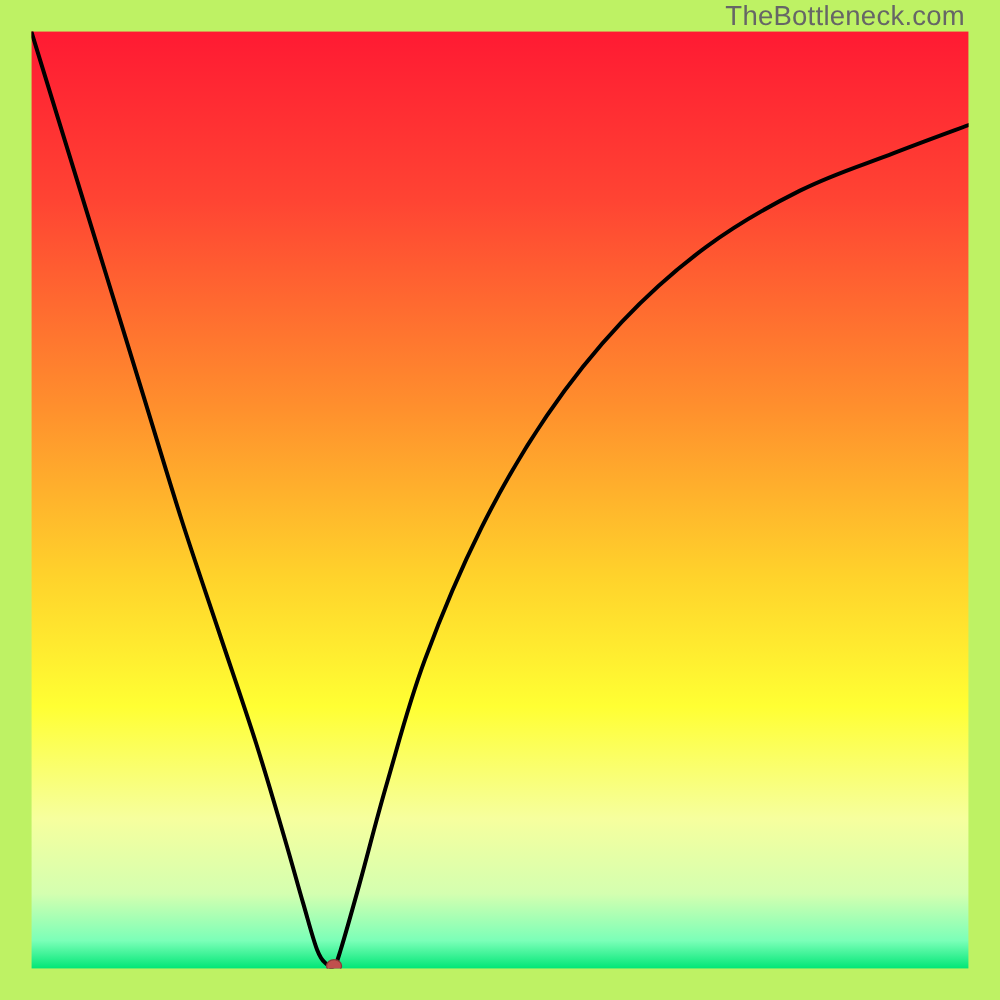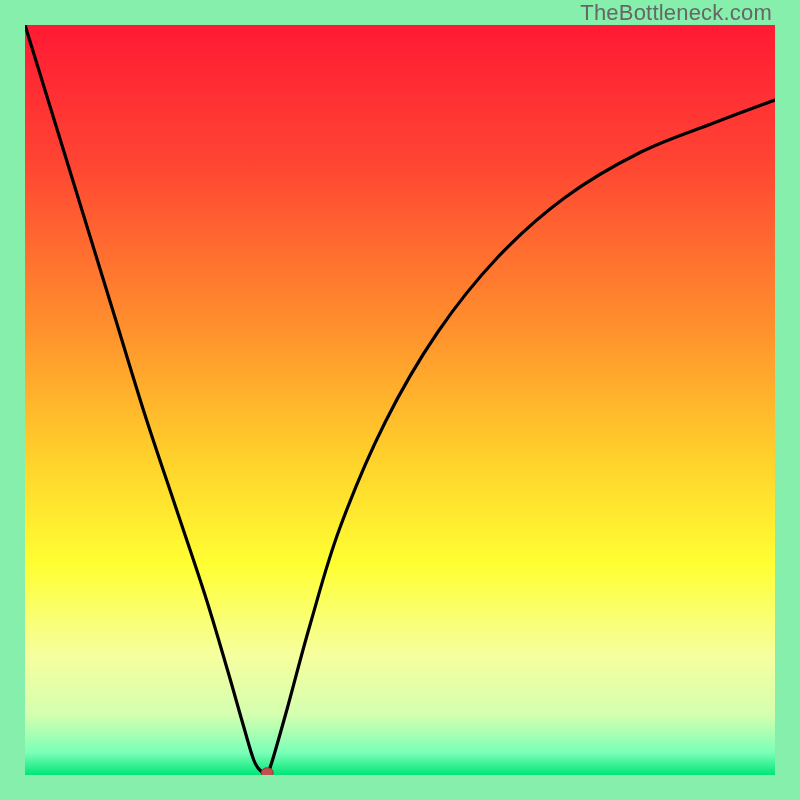--- a/index.html
+++ b/index.html
@@ -8,21 +8,21 @@
     width: 800px;
     height: 800px;
     background: #000;
     font-family: Arial, Helvetica, sans-serif;
     overflow: hidden;
   }
   .frame {
     position: relative;
     width: 800px;
     height: 800px;
-    background: #86efac;
+    background: #bef264;
   }
   .plot {
     position: absolute;
     left: 25px;
     top: 25px;
     width: 750px;
     height: 750px;
     overflow: hidden;
   }
   .gradient {

